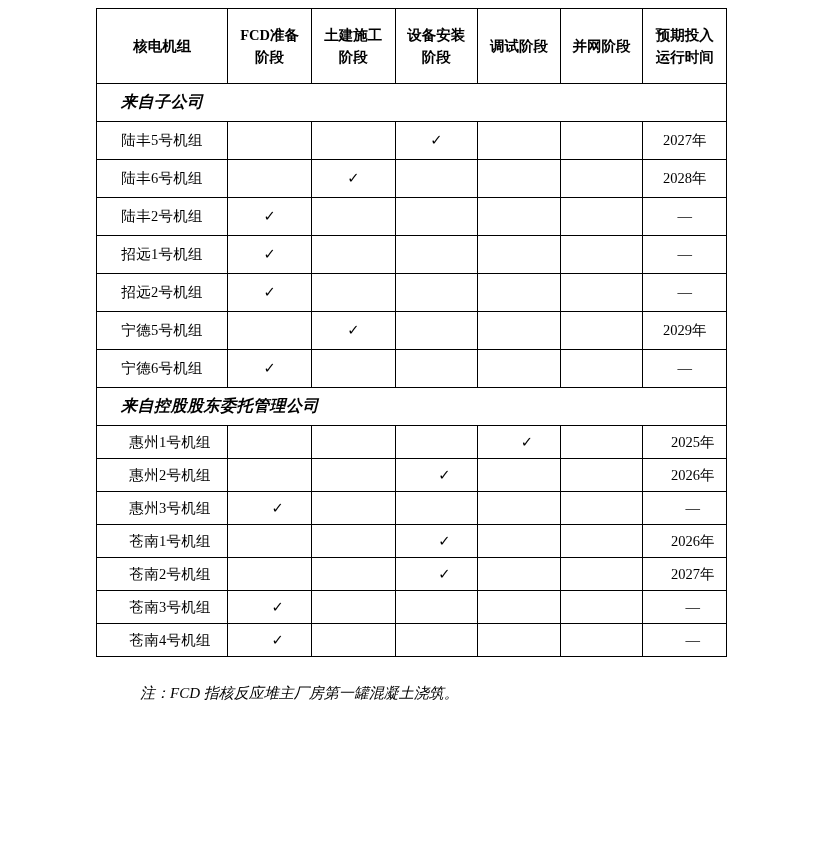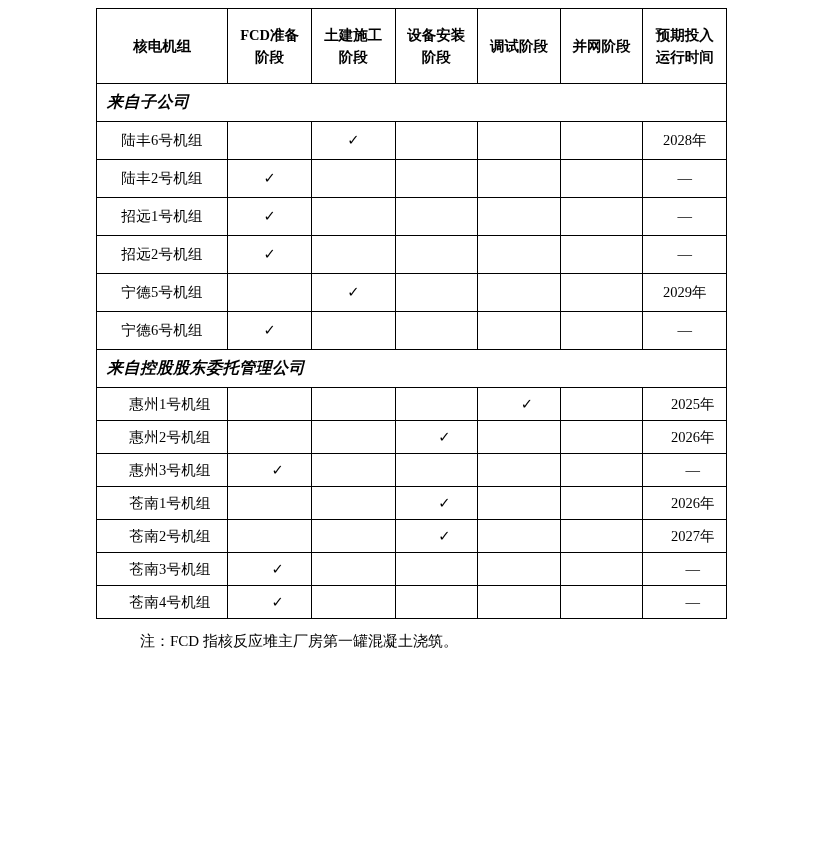--- a/index.html
+++ b/index.html
@@ -56,41 +56,42 @@
     display: block;
   }
   tbody td {
     height: 38px;
     box-sizing: border-box;
   }
   tr.section-row td {
     text-align: left;
     font-weight: bold;
     font-style: italic;
-    padding-left: 10px;
+    padding-left: 24px;
     height: 38px;
     font-size: 16px;
     letter-spacing: 0.5px;
   }
   td.unit-name {
     font-size: 14.5px;
     letter-spacing: 0.3px;
   }
   td.mark {
     font-size: 15px;
   }
   td.date {
     font-size: 14px;
   }
   .note {
-    margin-top: 10px;
+    margin-top: 24px;
     padding-left: 44px;
     font-size: 15px;
     line-height: 1.6;
     font-family: "Liberation Serif", "DejaVu Serif", serif;
+    font-style: italic;
   }
   tr.compact td {
     height: 33px;
     padding-left: 16px;
   }
 </style>
 </head>
 <body>
 
 <div class="page">
@@ -132,20 +133,29 @@
           <span class="hl">预期投入</span>
           <span class="hl">运行时间</span>
         </th>
       </tr>
     </thead>
     <tbody>
         <tr class="section-row">
           <td colspan="7">来自子公司</td>
         </tr>
         <tr>
+          <td class="unit-name">陆丰5号机组</td>
+          <td class="mark"></td>
+          <td class="mark"></td>
+          <td class="mark">✓</td>
+          <td class="mark"></td>
+          <td class="mark"></td>
+          <td class="date">2027年</td>
+        </tr>
+        <tr>
           <td class="unit-name">陆丰6号机组</td>
           <td class="mark"></td>
           <td class="mark">✓</td>
           <td class="mark"></td>
           <td class="mark"></td>
           <td class="mark"></td>
           <td class="date">2028年</td>
         </tr>
         <tr>
           <td class="unit-name">陆丰2号机组</td>

